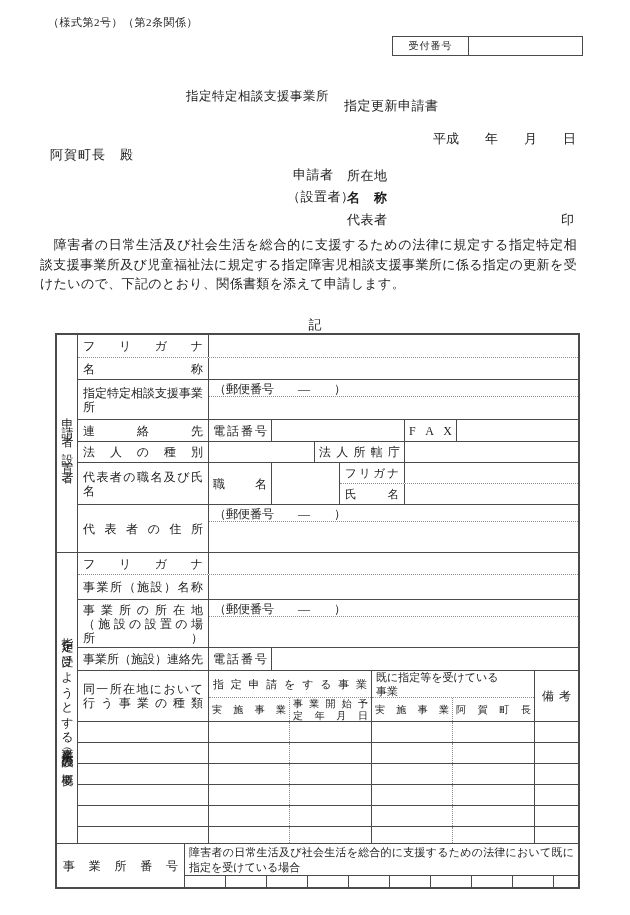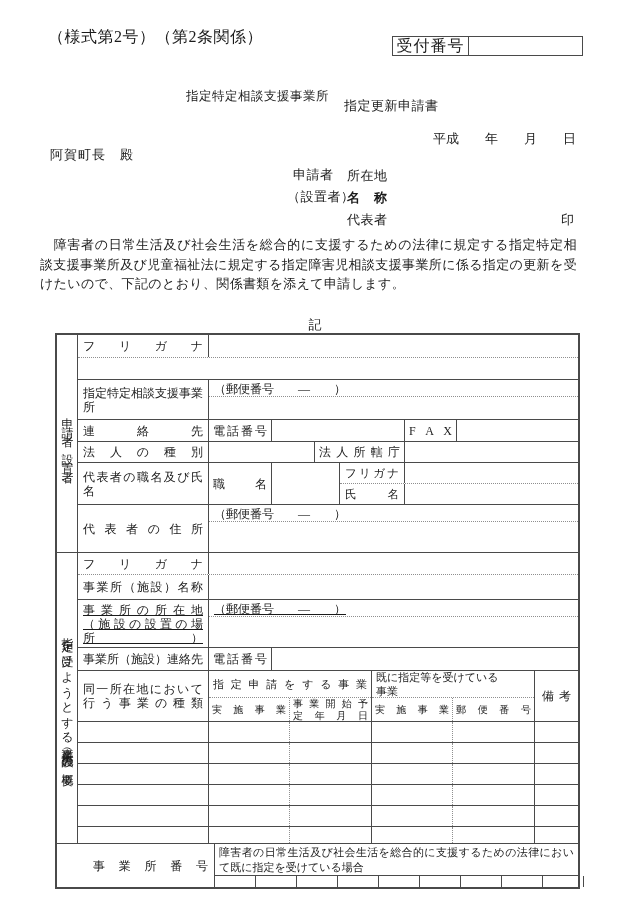--- a/index.html
+++ b/index.html
@@ -10,24 +10,24 @@
   html,body{margin:0;padding:0;}
   body{
     width:630px;height:915px;
     background:#ffffff;
     font-family:"Liberation Serif","DejaVu Serif",serif;
     color:var(--ink);
     position:relative;
     -webkit-font-smoothing:antialiased;
   }
   .abs{position:absolute;}
-  .form-note{left:48px;top:27px;font-size:16px;letter-spacing:.5px;}
+  .form-note{left:48px;top:15px;font-size:11px;letter-spacing:.5px;}
   
   .receipt-box{left:392px;top:36px;width:191px;height:20px;border:1px solid var(--line);display:flex;box-sizing:border-box;}
-  .receipt-label{width:76px;border-right:1px solid var(--line);display:flex;align-items:center;justify-content:center;font-size:16px;letter-spacing:1px;box-sizing:border-box;font-family:Liberation Serif, serif;}
+  .receipt-label{width:76px;border-right:1px solid var(--line);display:flex;align-items:center;justify-content:center;font-size:10px;letter-spacing:1px;box-sizing:border-box;font-family:Liberation Serif, serif;}
   .receipt-value{flex:1;}
   
   .title-sub{left:186px;top:88px;font-size:12.5px;line-height:17px;letter-spacing:.5px;}
   .title-main{left:344px;top:97px;font-size:13px;letter-spacing:.5px;}
   .date-line{right:54px;top:130px;font-size:13px;}
   .addressee{left:50px;top:146px;font-size:13px;letter-spacing:1px;}
   .ap{font-size:13px;letter-spacing:.5px;}
   
   .body-par{left:40px;top:235px;width:537px;font-size:13px;line-height:19.5px;letter-spacing:.35px;text-align:justify;margin:0;}
   .ki{left:0;top:316px;width:630px;text-align:center;font-size:13px;}
@@ -58,23 +58,23 @@
   .srow.sdot{border-bottom:1px dotted var(--dot);}
   .slbl{width:65px;border-right:1px solid var(--line);display:flex;align-items:center;padding:0 5px;box-sizing:border-box;font-size:11.5px;flex:0 0 auto;}
   
   .grp{width:163px;display:flex;flex-direction:column;box-sizing:border-box;flex:0 0 auto;}
   .ghead{height:27px;border-bottom:1px dotted var(--dot);display:flex;align-items:center;padding:0 4px;box-sizing:border-box;font-size:11px;line-height:12.5px;}
   .gsubs{flex:1;display:flex;}
   .gsub{display:flex;align-items:center;padding:0 3px;box-sizing:border-box;font-size:10px;}
   .gsub .jl{line-height:11.5px;}
   .bk{flex:1;display:flex;align-items:center;padding:0 7px;box-sizing:border-box;}
   .h22{height:22px;} .h23{height:23px;} .h25{height:25px;} .h40{height:40px;} .h42{height:42px;}
-  .h21{height:21px;} .h16{height:16px;} .h47{height:47px;} .h48{height:48px;text-decoration:underline;} .h51{height:51px;}
-  
-  .onum-label{width:128px;border-right:1px solid var(--line);display:flex;align-items:center;padding:0 6px;box-sizing:border-box;flex:0 0 auto;margin-left:30px;}
+  .h21{height:21px;} .h16{height:16px;} .h47{height:47px;} .h48{height:48px;} .h51{height:51px;}
+  
+  .onum-label{width:128px;border-right:1px solid var(--line);display:flex;align-items:center;padding:0 6px;box-sizing:border-box;flex:0 0 auto;}
   .onum-right{flex:1;display:flex;flex-direction:column;min-width:0;}
   .onum-note{height:32px;border-bottom:1px solid var(--line);box-sizing:border-box;font-size:11px;line-height:15px;padding:1px 4px 0;text-align:justify;}
   .digits{height:11px;display:flex;}
   .dcell{width:41px;border-right:1px solid var(--line);box-sizing:border-box;flex:0 0 auto;}
   .dcell:last-child{border-right:none;flex:1 1 auto;}
 </style>
 </head>
 <body>
 
 <div class="abs form-note">（様式第2号）（第2条関係）</div>
@@ -109,20 +109,23 @@
       <div class="vtext ls9">申請者（設置者）</div>
     </div>
     <div class="rows">
       <div class="r dot h23">
         <div class="lbl">
             <span class="jl">フリガナ</span>
           </div>
         <div class="c cv"></div>
       </div>
       <div class="r h22">
+        <div class="lbl">
+            <span class="jl">名称</span>
+          </div>
         <div class="c cv"></div>
       </div>
       <div class="r h40">
         <div class="lbl">
             <span class="jl">指定特定相談支援事業所</span>
           </div>
         <div class="postal">
           <div class="ptop" style="height:17px;">（郵便番号　　―　　）</div>
           <div class="prest"></div>
         </div>
@@ -244,21 +247,21 @@
         <div class="grp bs">
           <div class="ghead" style="text-align:left;">
               <span class="jl" style="text-align-last:left;">既に指定等を受けている
 事業</span>
             </div>
           <div class="gsubs">
             <div class="gsub bd" style="width:81px;">
                 <span class="jl">実施事業</span>
               </div>
             <div class="gsub cv">
-                <span class="jl">郵便番号</span>
+                <span class="jl">阿賀町長</span>
               </div>
           </div>
         </div>
         <div class="bk">
             <span class="jl">備考</span>
           </div>
       </div>
 
       <div class="r h21">
         <div class="c bs" style="width:131px;"></div>

